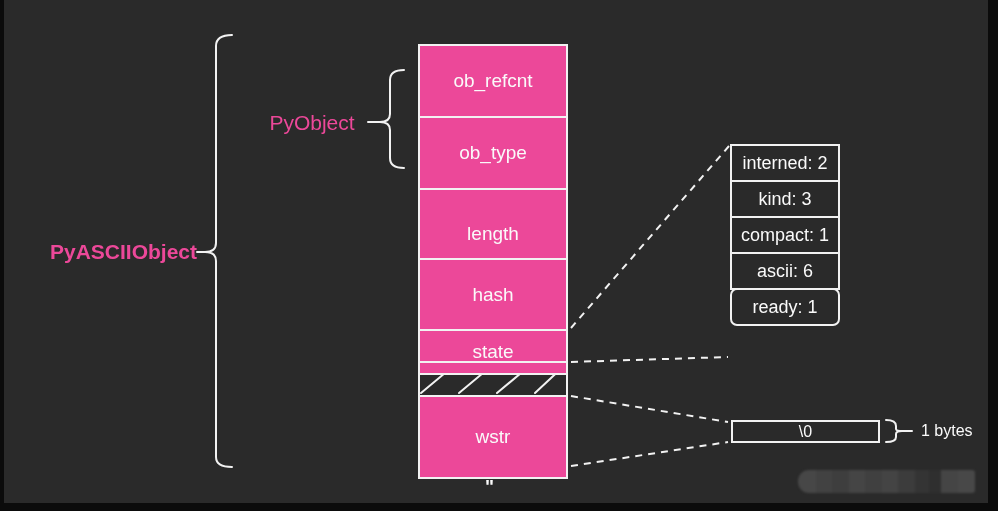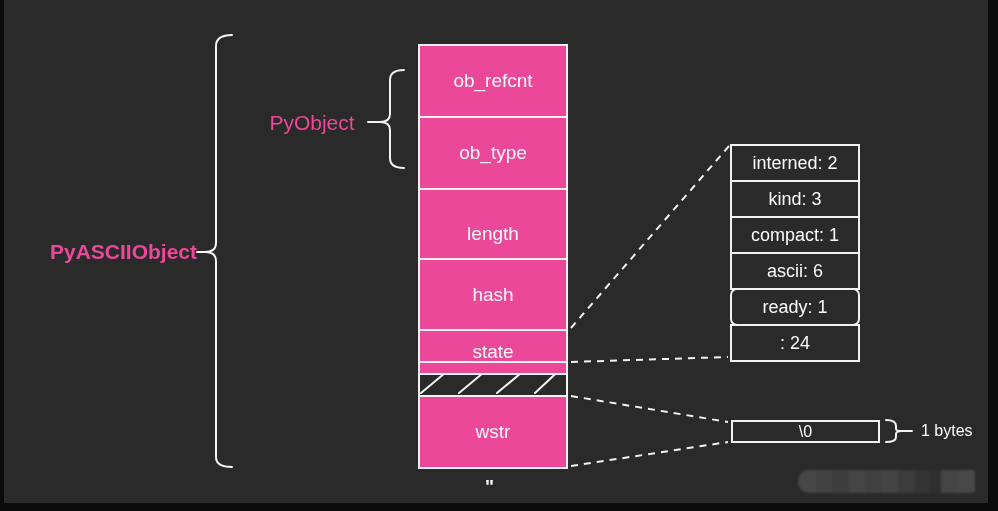--- a/index.html
+++ b/index.html
@@ -39,21 +39,21 @@
     color: #fafafa;
     font-size: 19px;
     background: #ec4899;
   }
   .cell.hatched { background: transparent; }
   
   .detail { position: absolute; left: 730px; top: 144px; width: 130px; height: 218px; }
   .drow {
     position: absolute;
     left: 0;
-    width: 130px;
+    width: 110px;
     height: 38px;
     box-sizing: border-box;
     border: 2px solid #f2f2f2;
     display: flex;
     align-items: center;
     justify-content: center;
     color: #fafafa;
     font-size: 18px;
   }
   
@@ -119,30 +119,29 @@
   <div class="abs side-label" style="left:20px; top:240px; width:177px; text-align:right;font-weight:bold;">PyASCIIObject</div>
   <div class="abs side-label" style="left:262px; top:111px; width:100px; text-align:center;">PyObject</div>
 
   <div class="stack">
     <div class="cell" style="top:0;   height:74px;">ob_refcnt</div>
     <div class="cell" style="top:72px;  height:74px;">ob_type</div>
     <div class="cell" style="top:144px; height:92px;">length</div>
     <div class="cell" style="top:214px; height:73px;">hash</div>
     <div class="cell" style="top:285px; height:46px;">state</div>
     <div class="cell hatched" style="top:317px; height:36px;"></div>
-    <div class="cell" style="top:351px; height:74px;">wstr</div>
+    <div class="cell" style="top:351px; height:84px;">wstr</div>
   </div>
 
   <div class="detail">
     <div class="drow" style="top:0;">interned: 2</div>
     <div class="drow" style="top:36px;">kind: 3</div>
     <div class="drow" style="top:72px;">compact: 1</div>
     <div class="drow" style="top:108px;">ascii: 6</div>
     <div class="drow" style="top:144px;border-radius:7px;">ready: 1</div>
-    <div class="drow" style="top:180px;">: 24</div>
   </div>
 
   <div class="buffer">\0</div>
   <div class="abs bytes-label" style="left:921px; top:422px;">1 bytes</div>
 
   <div class="abs quote-label" style="left:485px; top:476px;">"</div>
 
   <div class="watermark">
     <span style="width:18px;background:#474747;"></span>
     <span style="width:16px;background:#424242;"></span>

